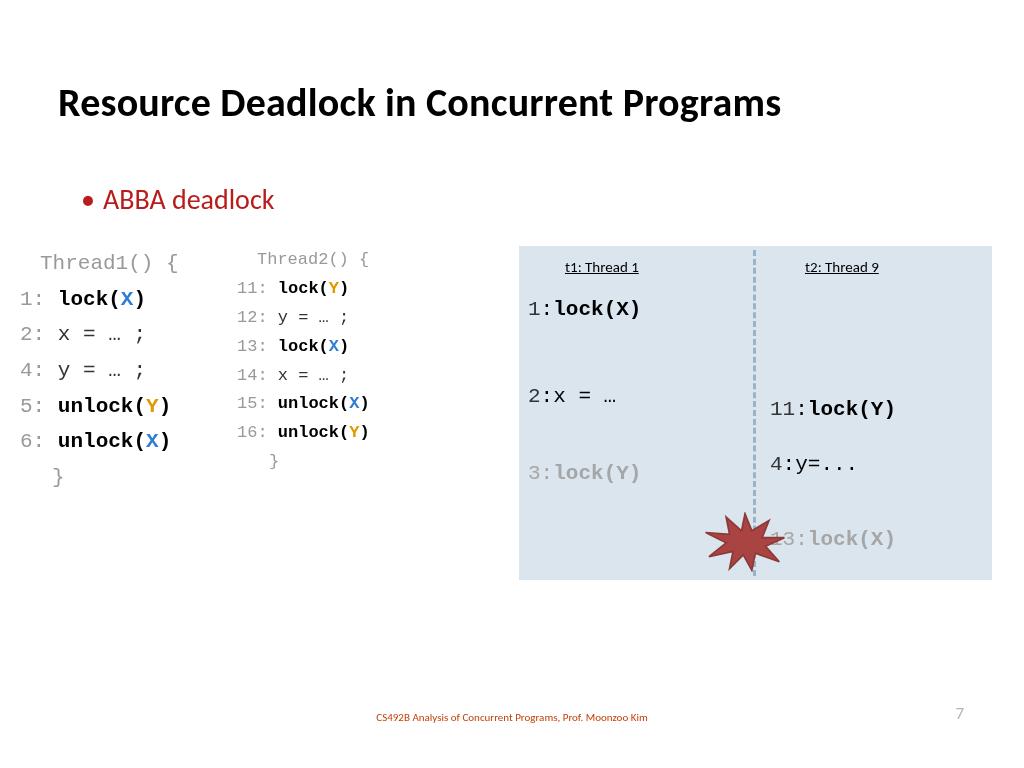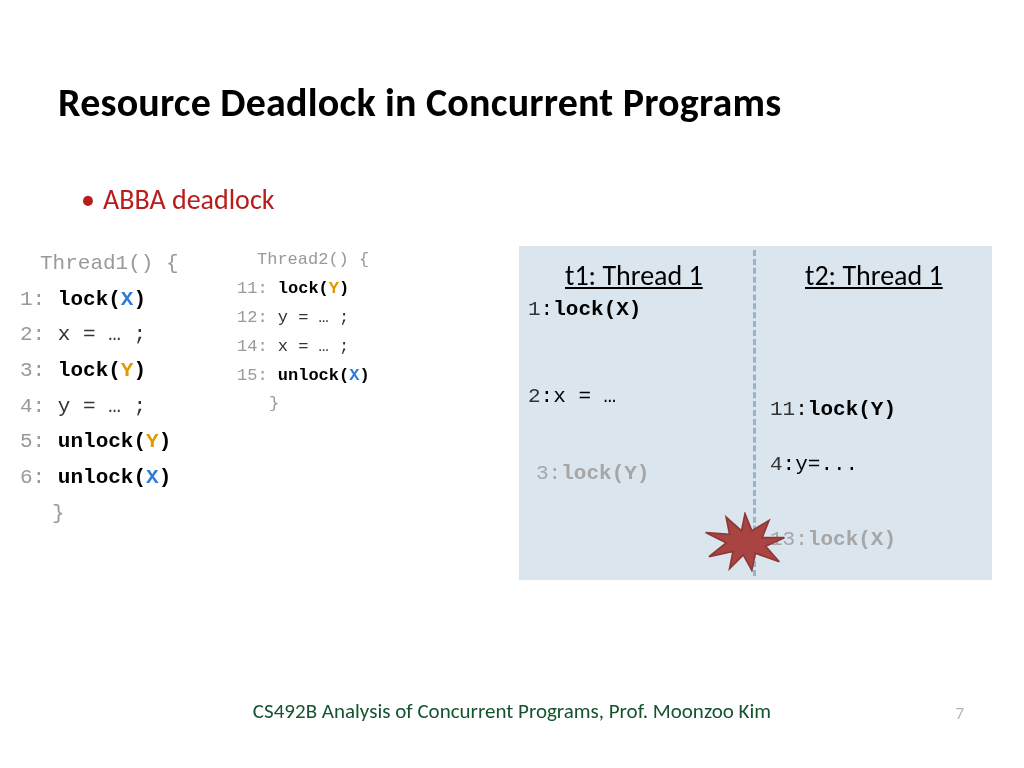--- a/index.html
+++ b/index.html
@@ -67,40 +67,40 @@
   }
   .divider {
     position: absolute;
     top: 250px;
     left: 753px;
     height: 326px;
     border-left: 3px dashed #9ab3c9;
   }
   .col-head {
     position: absolute;
-    font-size: 28px;
+    font-size: 15px;
     text-decoration: underline;
     color: #000;
   }
   .exec {
     position: absolute;
     font-family: "Courier New", monospace;
     font-size: 21px;
     color: #000;
   }
   .exec .ln2 { color: #333; }
   .gray { color: #a6a6a6; }
   .gray .boldg { font-weight: bold; }
   .footer {
     position: absolute;
     bottom: 44px;
     width: 100%;
     text-align: center;
-    font-size: 21px;
-    color: #14532d;
+    font-size: 11px;
+    color: #c2410c;
   }
   .pagenum {
     position: absolute;
     bottom: 44px;
     right: 60px;
     font-size: 17px;
     color: #b5b5b5;
   }
   .starburst {
     position: absolute;
@@ -114,48 +114,49 @@
 <body>
 
 <div class="title">Resource Deadlock in Concurrent Programs</div>
 <div class="bullet">ABBA deadlock</div>
 
 <div class="code-left">
   <div class="header-row">Thread1() {</div>
   <div id="t1lines">
       <div><span class="ln">1:</span><span> </span><span class="bold">lock(</span><span class="x-var">X</span><span class="bold">)</span></div>
       <div><span class="ln">2:</span><span> x = … ;</span></div>
-      <div><span class="ln">3:</span><span> </span><span class="bold">lock(</span><span class="y-var">Y</span><span class="bold">)</span></div>
       <div><span class="ln">4:</span><span> y = … ;</span></div>
       <div><span class="ln">5:</span><span> </span><span class="bold">unlock(</span><span class="y-var">Y</span><span class="bold">)</span></div>
       <div><span class="ln">6:</span><span> </span><span class="bold">unlock(</span><span class="x-var">X</span><span class="bold">)</span></div>
     </div>
   <div class="closebr">}</div>
 </div>
 
 <div class="code-right">
   <div class="header-row">Thread2() {</div>
   <div id="t2lines">
       <div><span class="ln">11:</span><span> </span><span class="bold">lock(</span><span class="y-var">Y</span><span class="bold">)</span></div>
       <div><span class="ln">12:</span><span> y = … ;</span></div>
+      <div><span class="ln">13:</span><span> </span><span class="bold">lock(</span><span class="x-var">X</span><span class="bold">)</span></div>
       <div><span class="ln">14:</span><span> x = … ;</span></div>
       <div><span class="ln">15:</span><span> </span><span class="bold">unlock(</span><span class="x-var">X</span><span class="bold">)</span></div>
+      <div><span class="ln">16:</span><span> </span><span class="bold">unlock(</span><span class="y-var">Y</span><span class="bold">)</span></div>
     </div>
   <div class="closebr">}</div>
 </div>
 
 <div class="box"></div>
 <div class="divider"></div>
 
 <div class="col-head" style="top:258px; left:565px;">t1: Thread 1</div>
-<div class="col-head" style="top:258px; left:805px;">t2: Thread 1</div>
+<div class="col-head" style="top:258px; left:805px;">t2: Thread 9</div>
 
 <div class="exec" style="top:298px; left:528px;text-align:center;"><span class="ln2">1</span><span>:</span><span class="bold">lock(X)</span></div>
 <div class="exec" style="top:343px; left:528px;margin-top:42px;"><span class="ln2">2</span><span>:x = …</span></div>
-<div class="exec gray" style="top:462px; left:528px;margin-left:8px;"><span>3</span><span>:</span><span class="boldg" style="font-weight:bold">lock(Y)</span></div>
+<div class="exec gray" style="top:462px; left:528px;"><span>3</span><span>:</span><span class="boldg" style="font-weight:bold">lock(Y)</span></div>
 
 <div class="exec" style="top:398px; left:770px;text-align:right;"><span class="ln2">11</span><span>:</span><span class="bold">lock(Y)</span></div>
 <div class="exec" style="top:453px; left:770px;"><span class="ln2">4</span><span>:y=...</span></div>
 <div class="exec gray" style="top:528px; left:770px;"><span>13</span><span>:</span><span style="font-weight:bold">lock(X)</span></div>
 
 <svg class="starburst" viewBox="0 0 100 70">
   <polygon points="50,2 58,22 78,10 70,30 96,30 74,40 90,58 62,48 58,68 48,50 32,66 36,46 8,52 28,36 4,24 32,26 28,6 46,22" fill="#a94442" stroke="#8b3a38" stroke-width="2"></polygon>
 </svg>
 
 <div class="footer">CS492B Analysis of Concurrent Programs, Prof. Moonzoo Kim</div>

